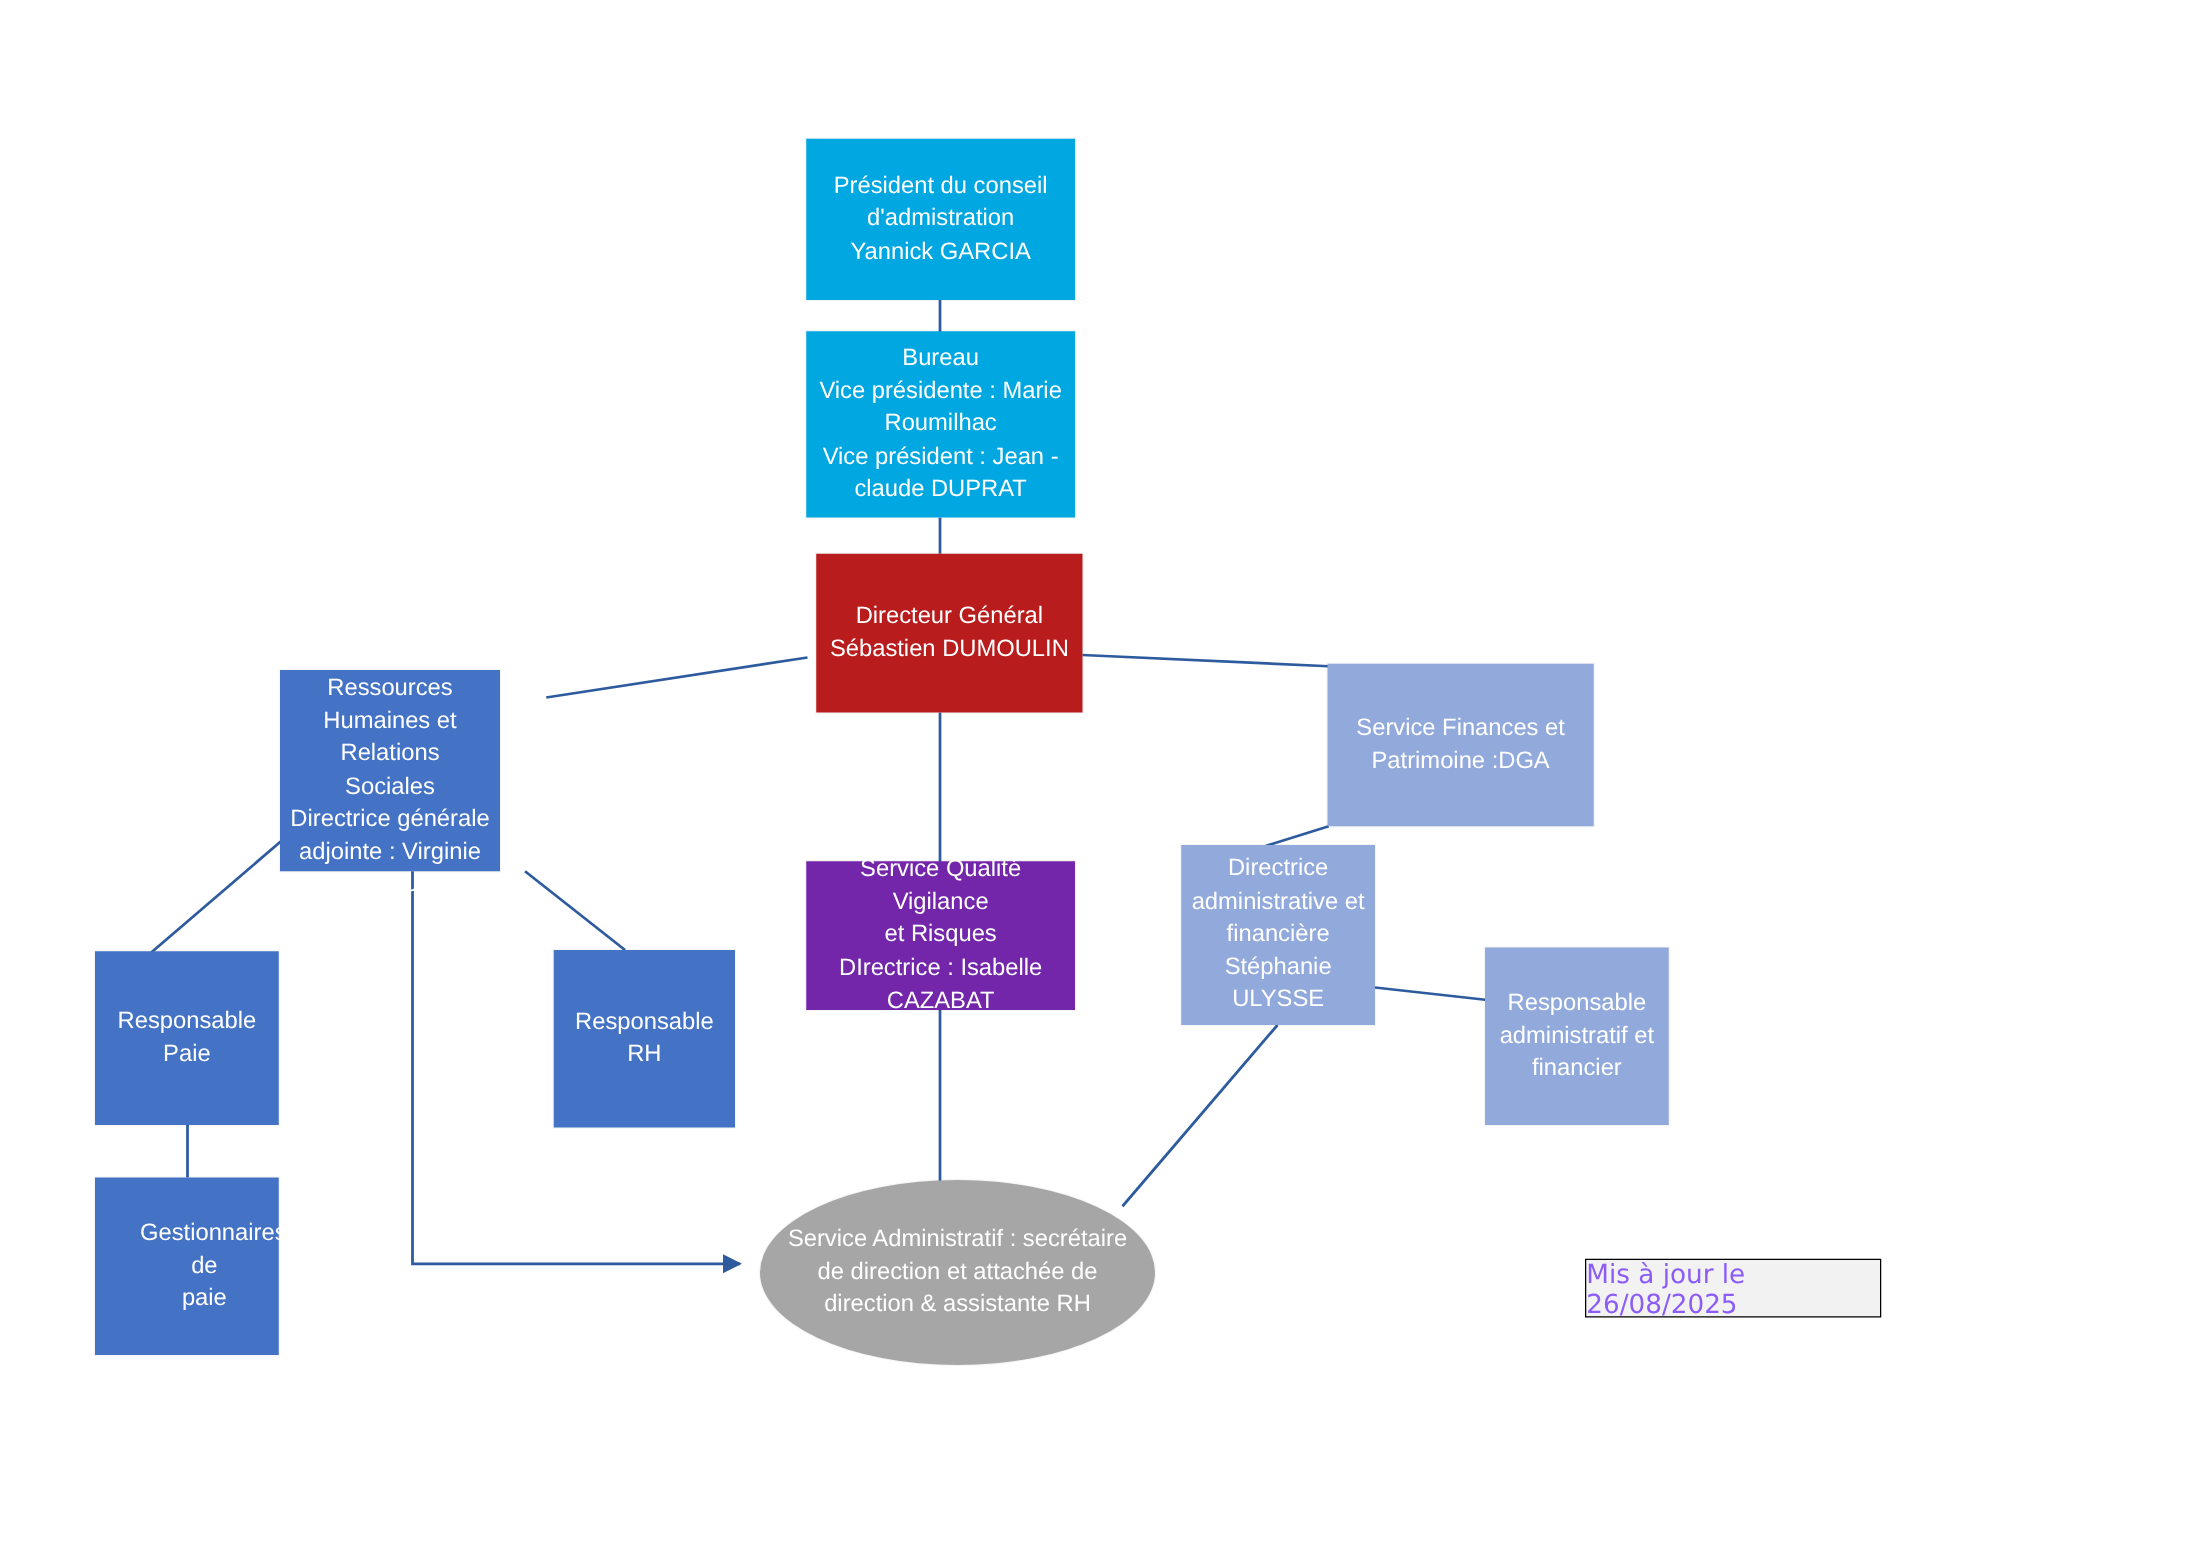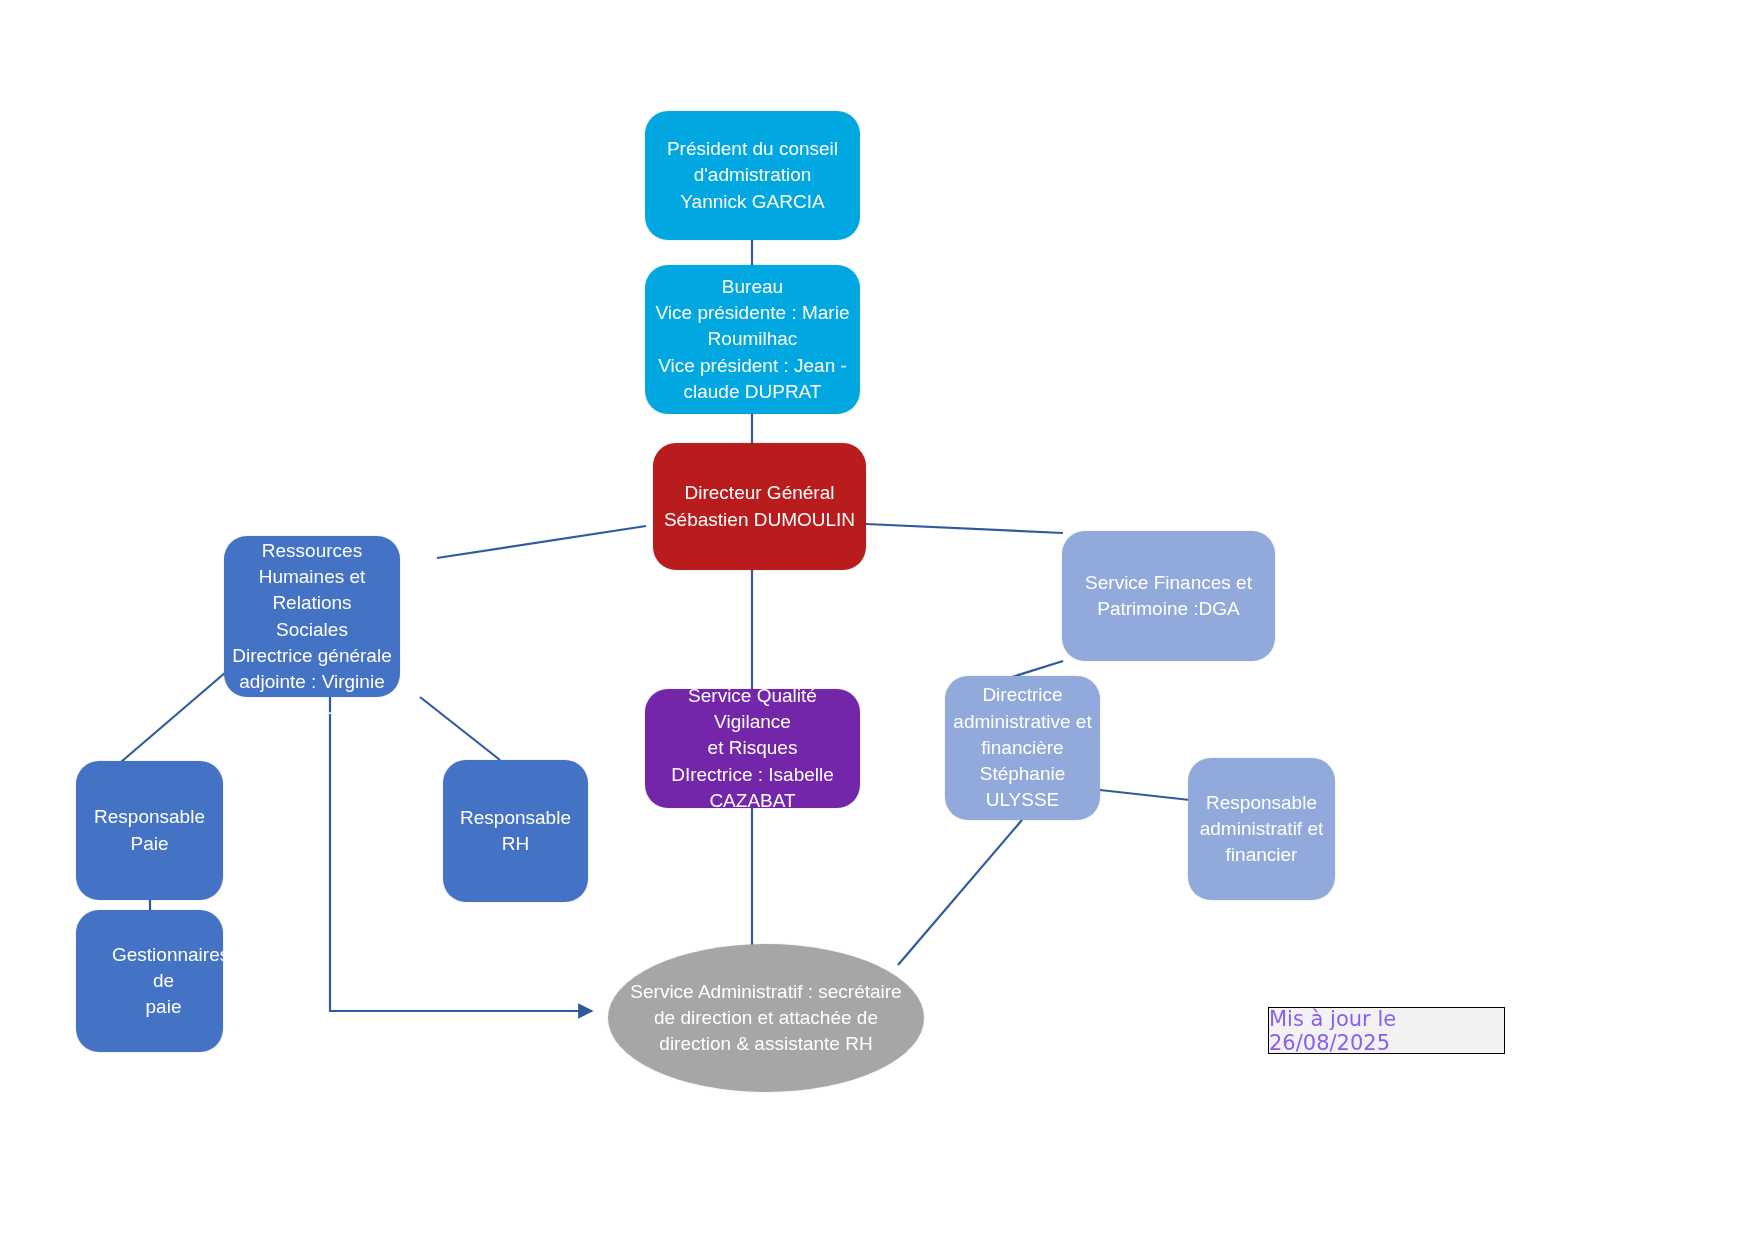--- a/index.html
+++ b/index.html
@@ -17,21 +17,20 @@
     position: absolute;
     display: flex;
     align-items: center;
     justify-content: center;
     text-align: center;
     color: #ffffff;
     line-height: 1.38;
     padding: 4px 8px;
     white-space: pre-line;
     box-shadow: 0 0 0 1px rgba(0,0,0,0.04);
-    border-radius: 23px;
   }
   .node .label { display: block; width: 100%; }
 
   .cyan   { background: #00A7E1; }
   .green  { background: #b91c1c; }
   .blue   { background: #4472C4; }
   .lblue  { background: #92A9DB; }
   .purple { background: #7326AA; }
   .ellipse {
     background: #A6A6A6;
@@ -142,21 +141,21 @@
 
   <div class="node blue" style="left:76px; top:761px; width:147px; height:139px; font-size:19px;">
     <span class="label">Responsable
 Paie</span>
   </div>
 
   <div class="node blue" style="left:443px; top:760px; width:145px; height:142px; font-size:19px;">
     <span class="label">Responsable RH</span>
   </div>
 
-  <div class="node blue" style="left:76px; top:910px; width:147px; height:142px; font-size:19px;padding-left:36px;">
+  <div class="node blue" style="left:76px; top:942px; width:147px; height:142px; font-size:19px;padding-left:36px;">
     <span class="label">Gestionnaires de
 paie</span>
   </div>
 
   <div class="node lblue" style="left:1188px; top:758px; width:147px; height:142px; font-size:19px;">
     <span class="label">Responsable
 administratif et
 financier</span>
   </div>
 

